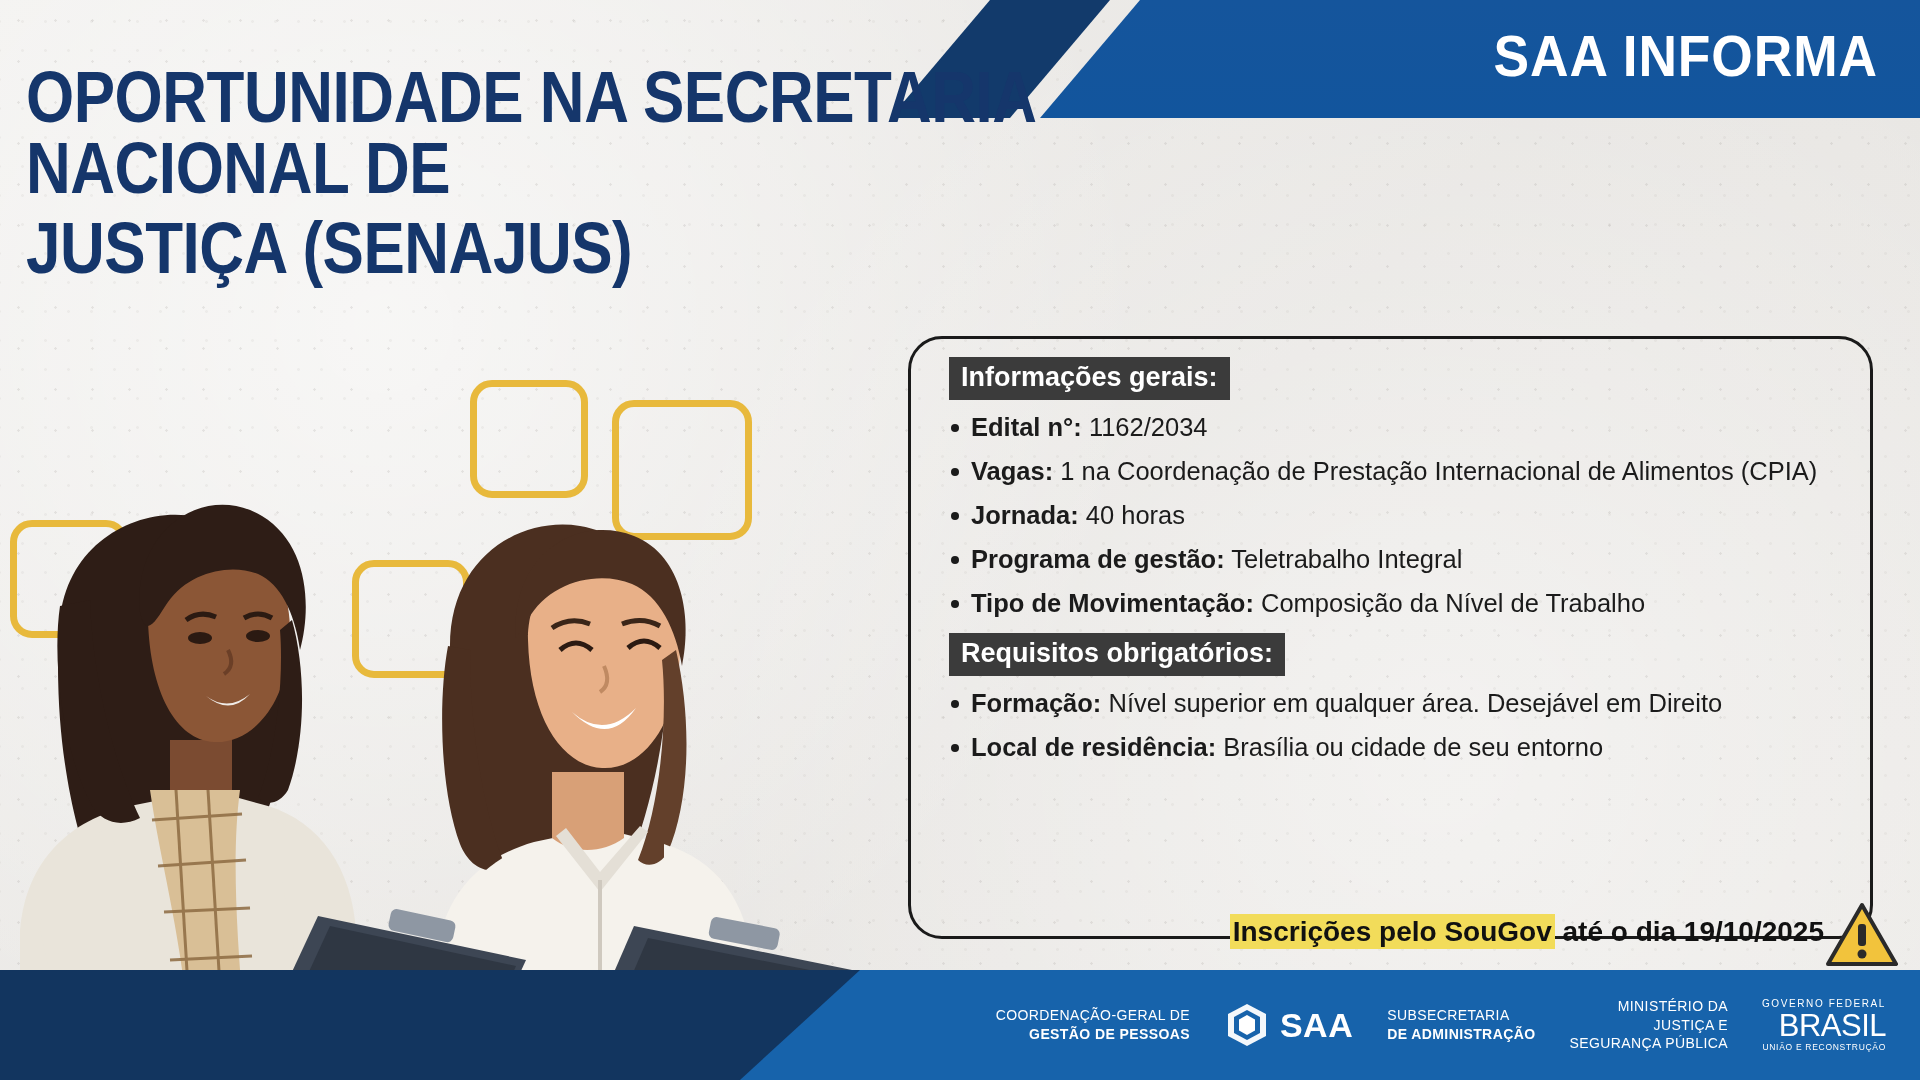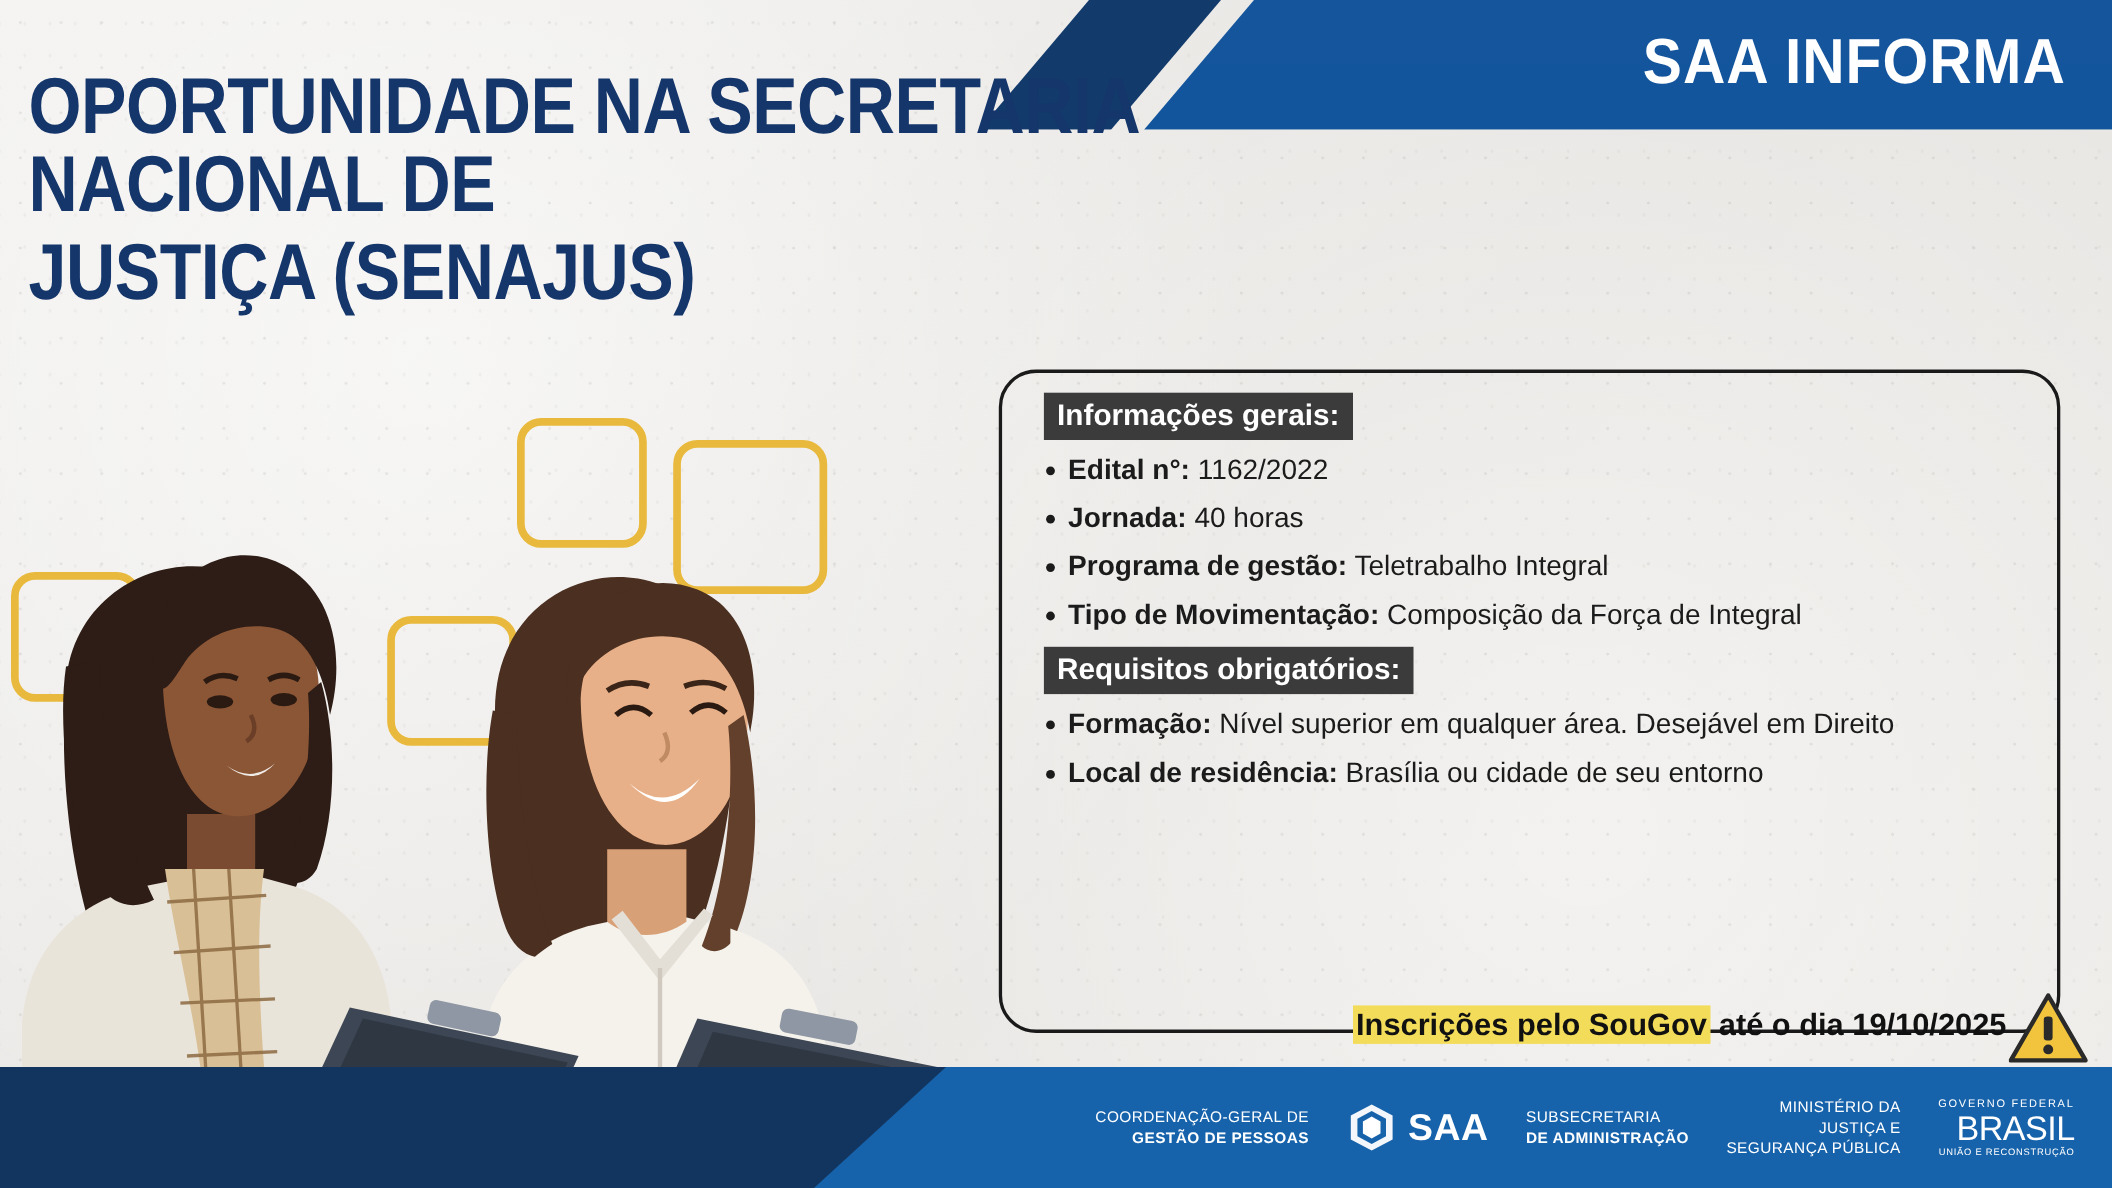--- a/index.html
+++ b/index.html
@@ -319,33 +319,37 @@
     </svg>
   </div>
 
   <div class="card">
 
     <div class="sec-title">Informações gerais:</div>
 
     <ul class="list">
       <li>
         <b>Edital n°:</b>
-        <span>1162/2022</span>
+        <span>1162/2034</span>
+      </li>
+      <li>
+        <b>Vagas:</b>
+        <span>1 na Coordenação de Prestação Internacional de Alimentos (CPIA)</span>
       </li>
       <li>
         <b>Jornada:</b>
         <span>40 horas</span>
       </li>
       <li>
         <b>Programa de gestão:</b>
         <span>Teletrabalho Integral</span>
       </li>
       <li>
         <b>Tipo de Movimentação:</b>
-        <span>Composição da Força de Integral</span>
+        <span>Composição da Nível de Trabalho</span>
       </li>
     </ul>
 
     <div class="sec-title">Requisitos obrigatórios:</div>
 
     <ul class="list">
       <li>
         <b>Formação:</b>
         <span>Nível superior em qualquer área. Desejável em Direito</span>
       </li>

